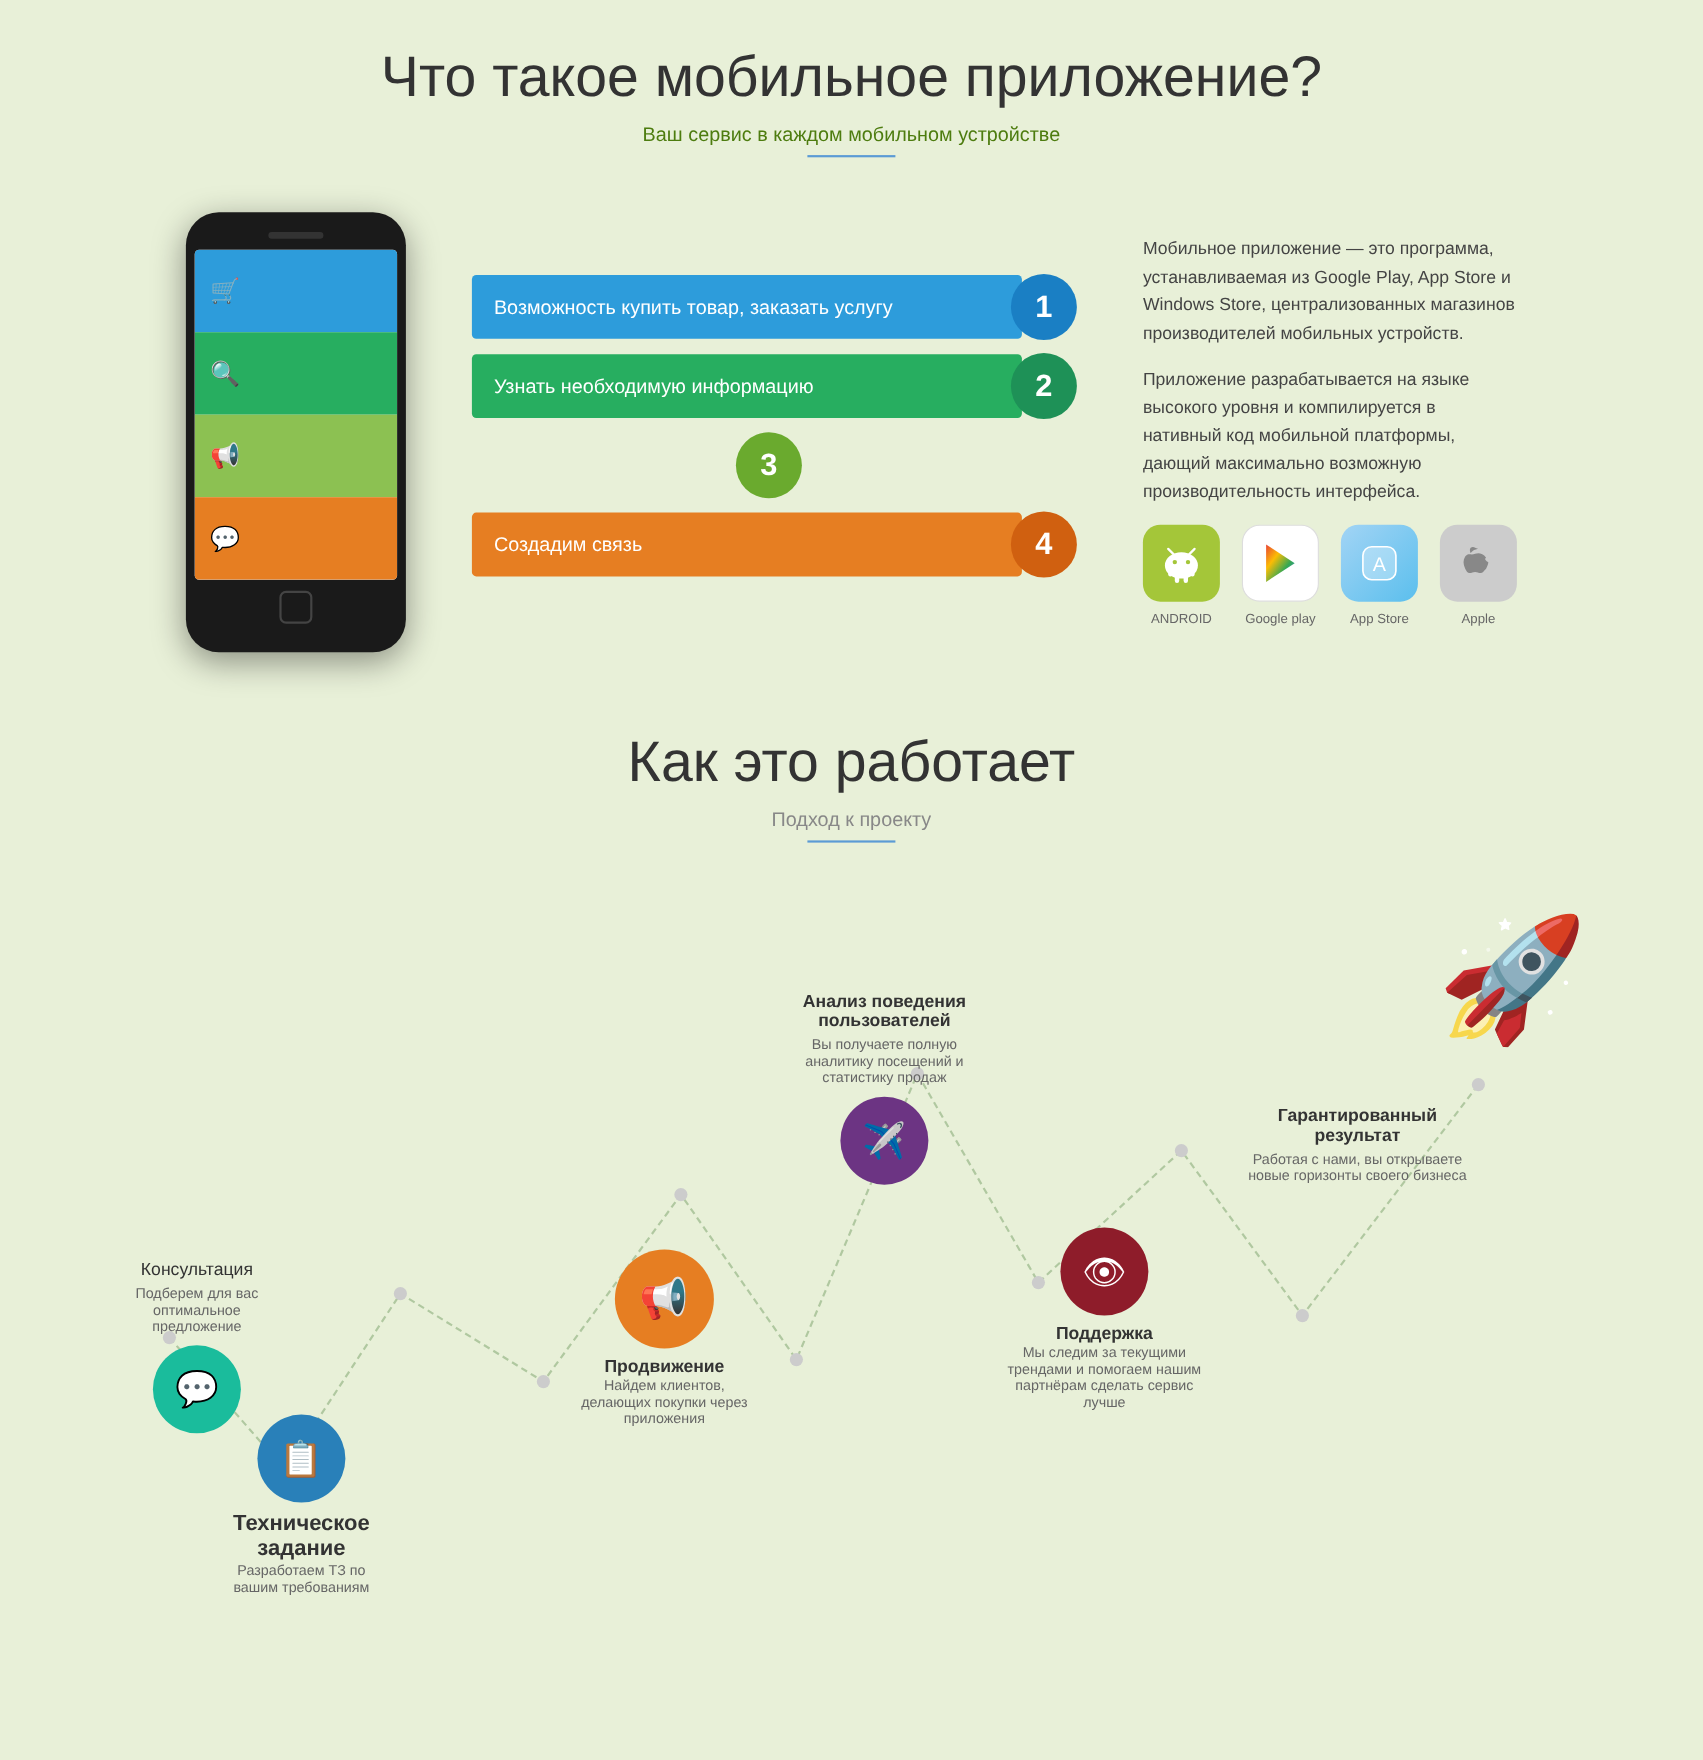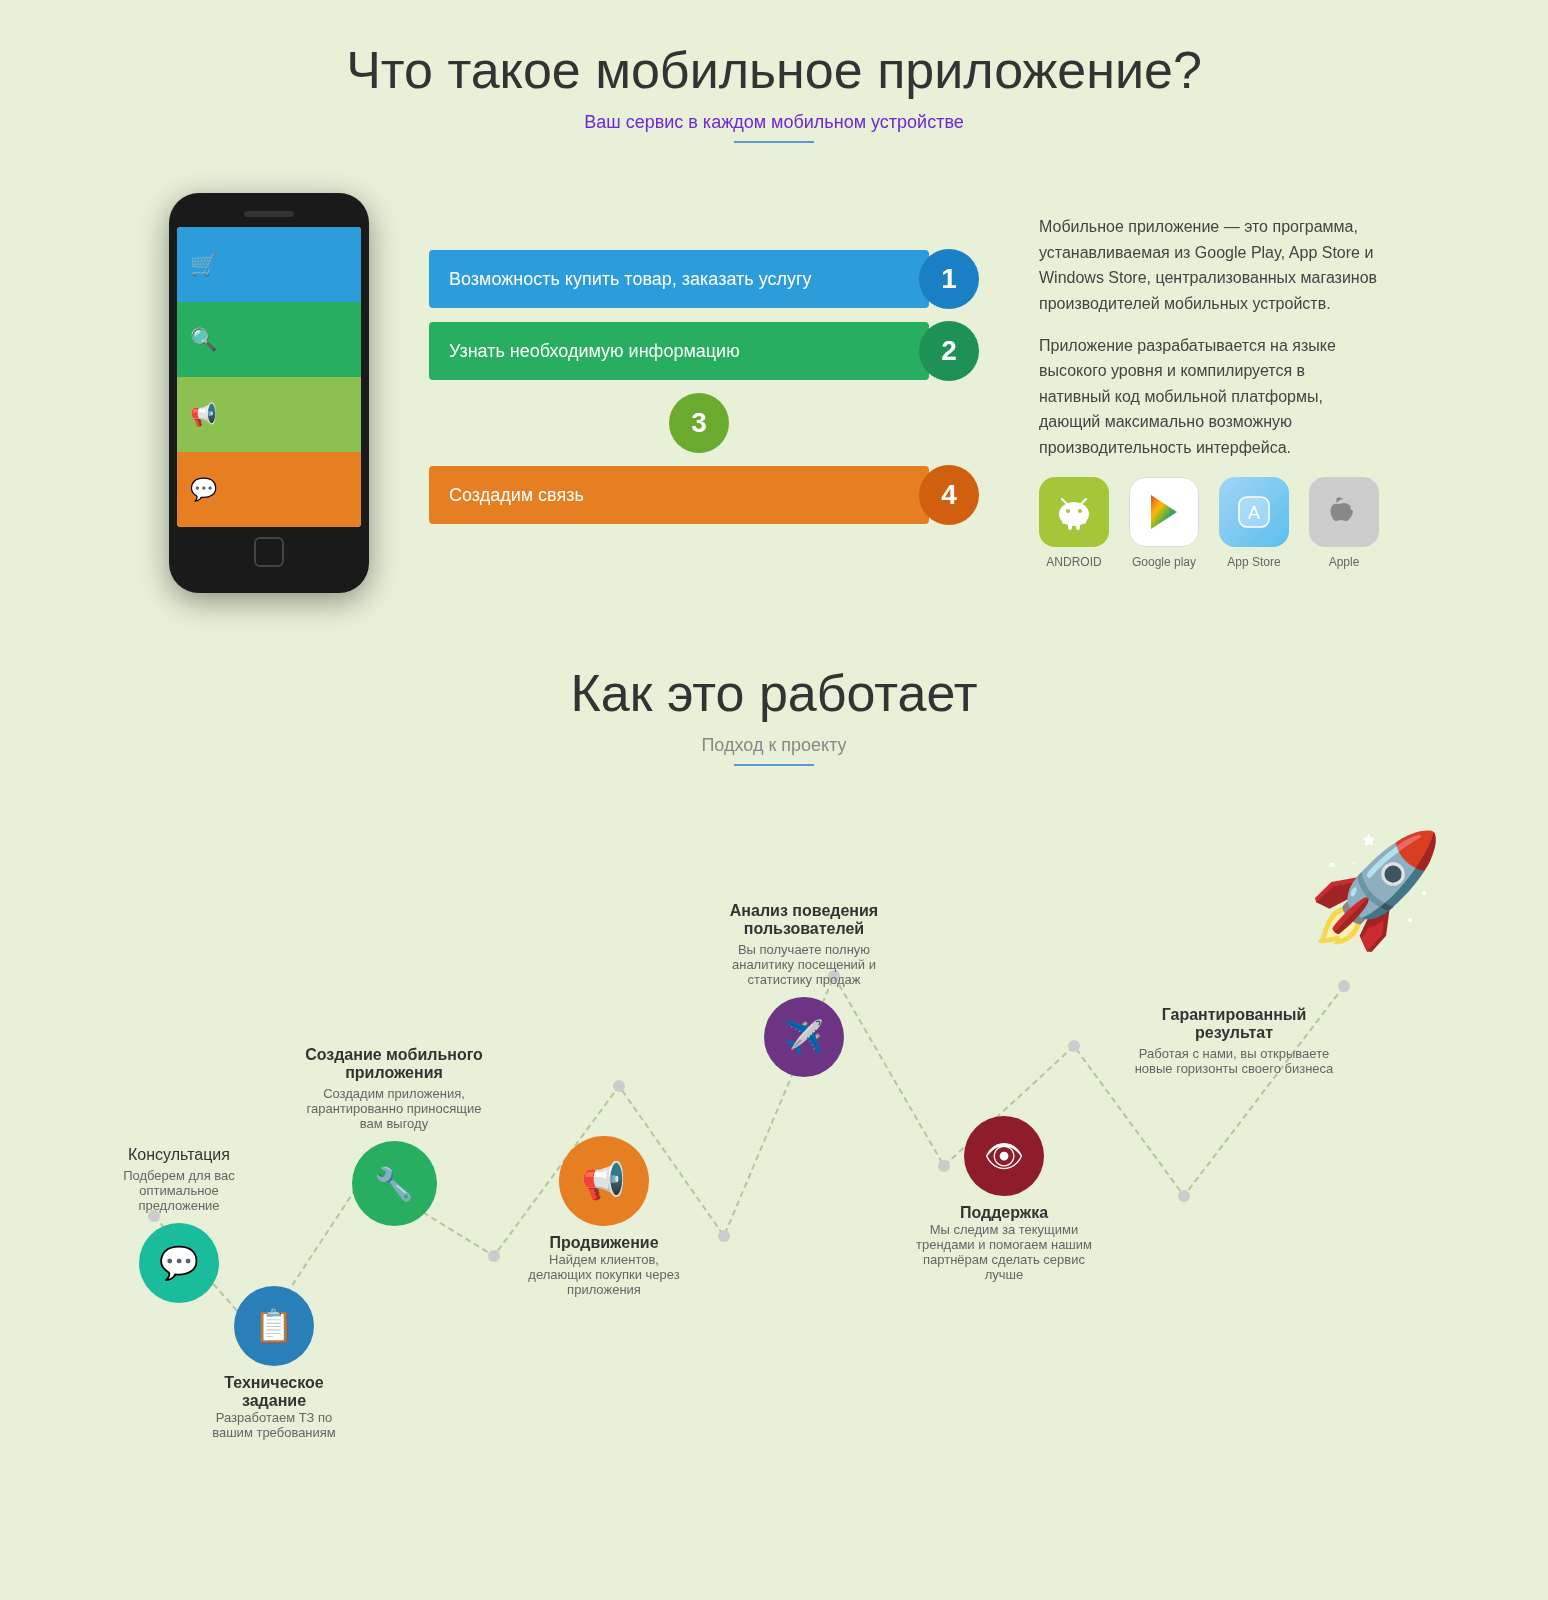--- a/index.html
+++ b/index.html
@@ -17,21 +17,21 @@
       padding: 40px 20px 20px;
     }
     .header h1 {
       font-size: 52px;
       font-weight: 300;
       color: #333;
       margin-bottom: 12px;
     }
     .header .subtitle {
       font-size: 18px;
-      color: #6d28d9;
+      color: #4d7c0f;
       margin-bottom: 8px;
     }
     .header .divider {
       width: 80px;
       height: 2px;
       background: #5b9bd5;
       margin: 0 auto;
     }
 
     
@@ -390,37 +390,28 @@
         <span>Консультация</span>
       </div>
       <div style="font-size:13px;color:#666;text-align:center;max-width:150px;">
         <span>Подберем для вас оптимальное предложение</span>
       </div>
       <div class="node-circle circle-teal" style="width:80px;height:80px;margin-top:10px;">💬</div>
     </div>
 
     <div class="node" style="position:absolute;left:120px;top:480px;">
       <div class="node-circle circle-blue" style="width:80px;height:80px;">📋</div>
-      <div style="font-size:16px;font-weight:bold;color:#333;text-align:center;margin-top:8px;max-width:160px;">
+      <div style="font-size:20px;font-weight:bold;color:#333;text-align:center;margin-top:8px;max-width:160px;">
         <span>Техническое задание</span>
       </div>
       <div style="font-size:13px;color:#666;text-align:center;max-width:160px;">
         <span>Разработаем ТЗ по вашим требованиям</span>
       </div>
     </div>
 
-    <div class="node" style="position:absolute;left:230px;top:240px;">
-      <div style="font-size:16px;font-weight:bold;color:#333;text-align:center;max-width:180px;margin-bottom:4px;">
-        <span>Создание мобильного приложения</span>
-      </div>
-      <div style="font-size:13px;color:#666;text-align:center;max-width:180px;margin-bottom:10px;">
-        <span>Создадим приложения, гарантированно приносящие вам выгоду</span>
-      </div>
-      <div class="node-circle circle-green" style="width:85px;height:85px;">🔧</div>
-    </div>
 
     <div class="node" style="position:absolute;left:450px;top:330px;">
       <div class="node-circle circle-orange" style="width:90px;height:90px;font-size:36px;">📢</div>
       <div style="font-size:16px;font-weight:bold;color:#333;text-align:center;margin-top:8px;max-width:160px;">
         <span>Продвижение</span>
       </div>
       <div style="font-size:13px;color:#666;text-align:center;max-width:160px;">
         <span>Найдем клиентов, делающих покупки через приложения</span>
       </div>
     </div>

